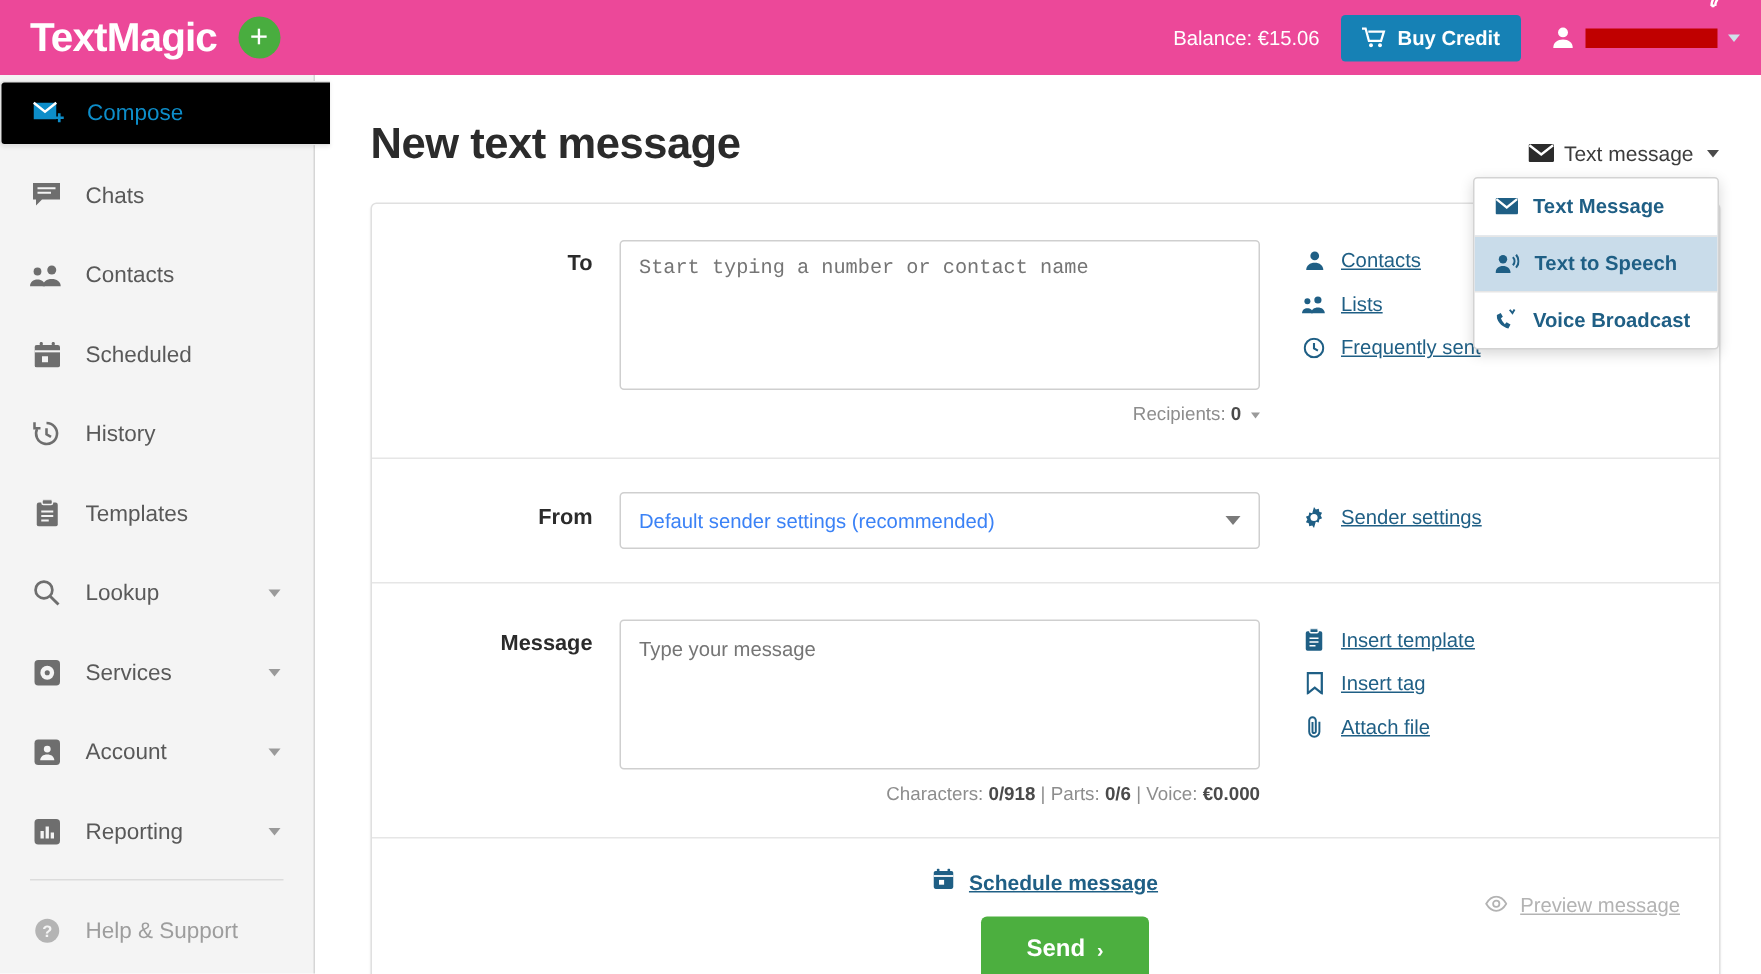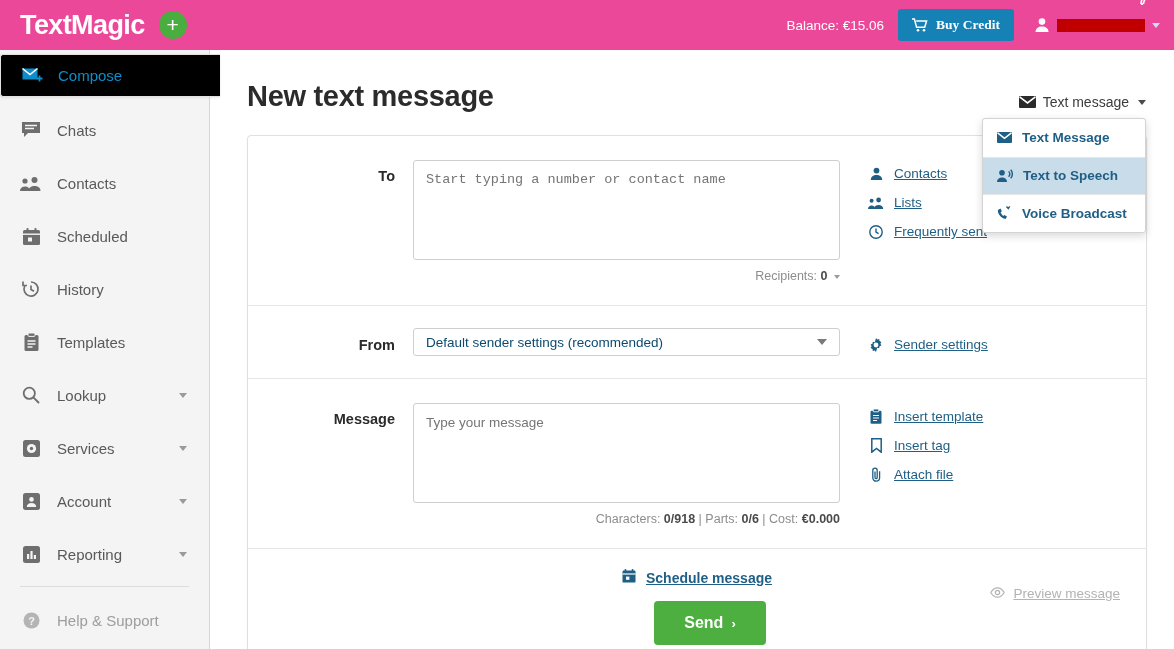--- a/index.html
+++ b/index.html
@@ -35,21 +35,21 @@
   }
   .header-right {
     margin-left: auto; display: flex; align-items: center;
     padding-right: 14px; gap: 14px;
   }
   .balance { color: #ffffff; font-size: 13.5px; }
   .buy-credit {
     background: #1681b5; border: none; border-radius: 3px;
     color: #fff; font-size: 13.5px; font-weight: bold;
     padding: 8px 14px; display: flex; align-items: center; gap: 8px;
-    cursor: pointer; font-family: Liberation Serif, serif;
+    cursor: pointer; font-family: Liberation Sans, sans-serif;
   }
   .user-block { display: flex; align-items: center; gap: 7px; padding-left: 6px; cursor: pointer; }
   .user-redacted { width: 88px; height: 13px; background: #c00000; }
   .caret-w {
     width: 0; height: 0; border-left: 4px solid transparent;
     border-right: 4px solid transparent; border-top: 5px solid #cfe0ea;
   }
 
   
   .sidebar {
@@ -135,23 +135,23 @@
   .txtbox {
     width: 427px; border: 1px solid #cfcfcf; border-radius: 3px;
     background: #fff; padding: 11px 12px;
     font-size: 13.5px; color: #b0b0b0;
     font-family: "Liberation Sans", sans-serif;
     resize: none; outline: none; display: block;
   }
   .txtbox.to { height: 100px; font-family: Liberation Mono, monospace; }
   .txtbox.msg { height: 100px; }
   .selectbox {
-    width: 427px; height: 28px; border: 1px solid #cfcfcf; border-radius: 3px;
+    width: 427px; height: 38px; border: 1px solid #cfcfcf; border-radius: 3px;
     background: #fff; display: flex; align-items: center;
-    padding: 0 12px; font-size: 13.5px; color: #0c4a6e; cursor: pointer;
+    padding: 0 12px; font-size: 13.5px; color: #3b82f6; cursor: pointer;
   }
   .sel-caret {
     margin-left: auto; width: 0; height: 0;
     border-left: 5px solid transparent; border-right: 5px solid transparent;
     border-top: 6px solid #7a7a7a;
   }
   .meta-line {
     margin-top: 9px; font-size: 12.5px; color: #8d8d8d; text-align: right;
     width: 427px;
   }
@@ -466,21 +466,21 @@
       <div class="row-label">Message</div>
       <div class="field-col">
         <textarea class="txtbox msg" placeholder="Type your message" style=""></textarea>
         <div class="meta-line">
           <span>Characters:</span>
           <b>0/918</b>
           <span>|</span>
           <span>Parts:</span>
           <b>0/6</b>
           <span>|</span>
-          <span>Cost:</span>
+          <span>Voice:</span>
           <b>€0.000</b>
         </div>
       </div>
       <div class="side-links">
         <div class="side-link">
           <span class="sico">
             <svg width="12" height="15" viewBox="0 0 12 15">
               <rect x="0.5" y="1.8" width="11" height="13" rx="1.2" fill="#1f5f85"></rect>
               <rect x="3.2" y="0" width="5.6" height="2.8" rx="0.8" fill="#1f5f85" stroke="#fff" stroke-width="0.9"></rect>
               <path d="M3 6.5h6M3 9h6M3 11.5h4" stroke="#fff" stroke-width="1.1"></path>

